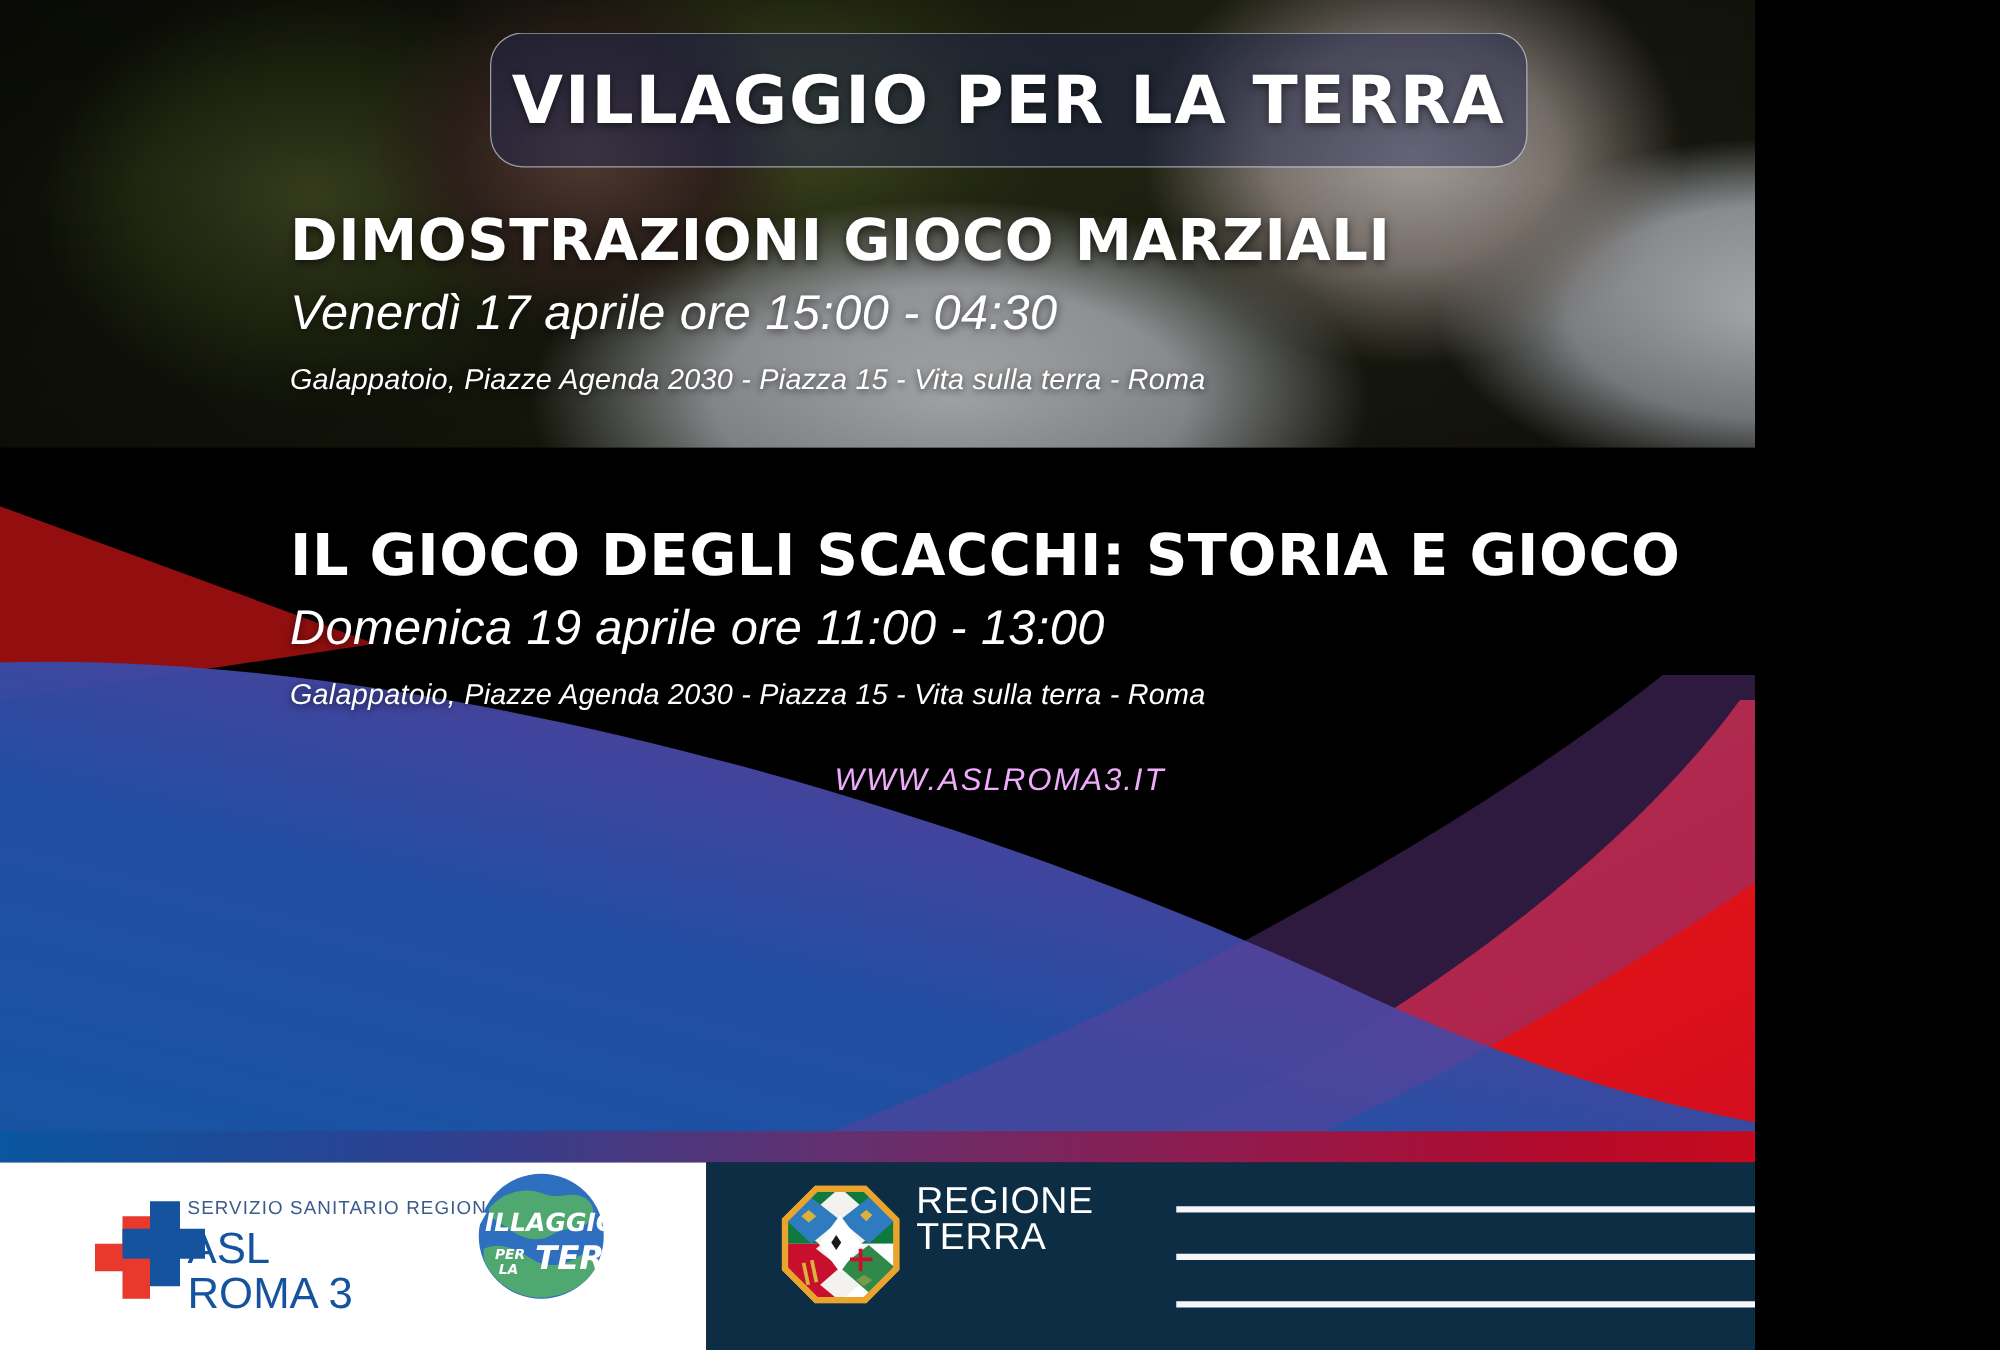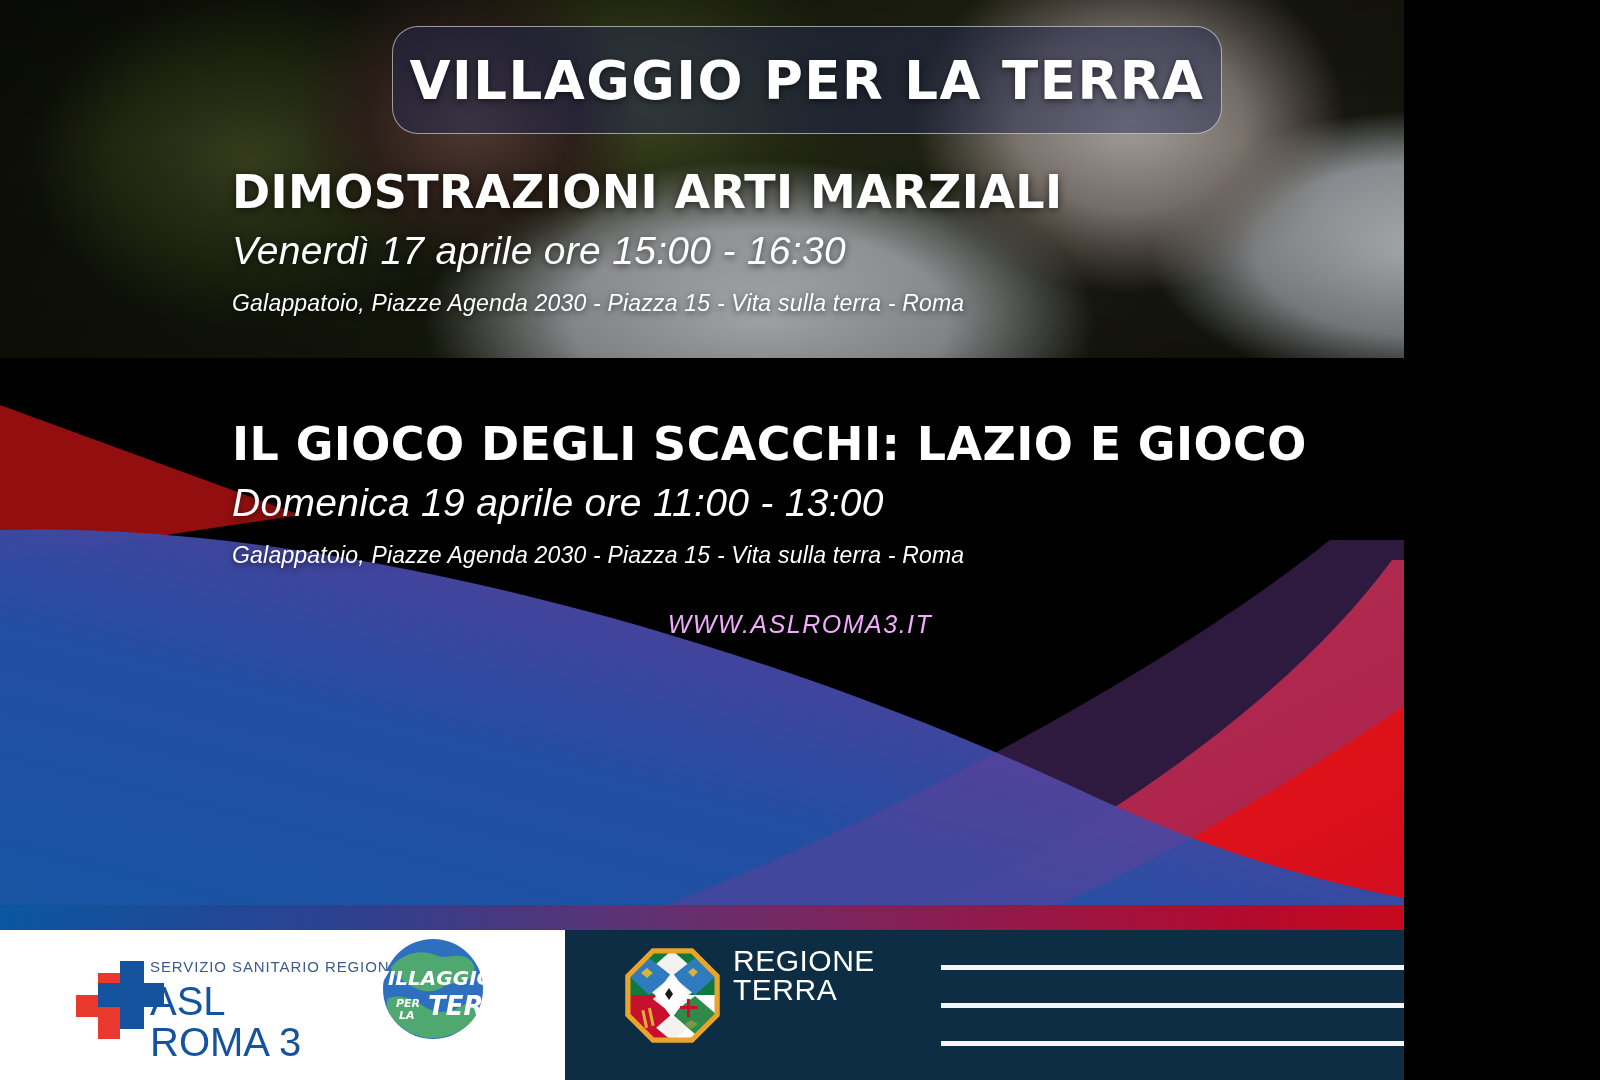--- a/index.html
+++ b/index.html
@@ -94,21 +94,21 @@
   .footer-navy  { flex:1; height:150px; background:#0d2d44; position:relative; display:flex; align-items:center; }
 
   
   .asl-logo { position:absolute; left:68px; top:25px; width:110px; height:100px; }
   .asl-text { position:absolute; left:150px; top:28px; }
   .ssr {
     font-size:15px; letter-spacing:.9px; color:#3b5b8c; font-weight:400;
     font-family:"Liberation Sans",sans-serif;
   }
   .asl-name {
-    margin-top:6px; font-size:40px; line-height:1.03; color:#16539e; font-weight:400;
+    margin-top:6px; font-size:35px; line-height:1.03; color:#16539e; font-weight:400;
     font-family:"Liberation Sans",sans-serif;
   }
 
   
   .globe-logo { position:absolute; left:373px; top:933px; width:120px; height:112px; }
 
   
   .lazio-emblem { position:absolute; left:625px; top:948px; width:95px; height:95px; }
   .lazio-text {
     position:absolute; left:733px; top:946px;
@@ -149,27 +149,27 @@
     <path d="M0,530 C330,520 760,640 1080,790 C1240,865 1380,905 1600,925 L1600,930 L0,930 Z" fill="url(#bluePurple)" opacity="0.97"></path>
 
     <path d="M600,930 C900,820 1180,660 1330,540 L1600,540 L1600,560 C1430,700 1180,860 1000,930 Z" fill="#6e3f96" opacity="0.42"></path>
   </svg>
 
   <div class="header-pill">
     <span class="ttl">VILLAGGIO PER LA TERRA</span>
   </div>
 
   <div class="event event-1">
-    <div class="ev-title">DIMOSTRAZIONI ARTI MARZIALI</div>
-    <div class="ev-when">Venerdì 17 aprile ore 15:00 - 16:30</div>
+    <div class="ev-title">DIMOSTRAZIONI GIOCO MARZIALI</div>
+    <div class="ev-when">Venerdì 17 aprile ore 15:00 - 04:30</div>
     <div class="ev-where">Galappatoio, Piazze Agenda 2030 - Piazza 15 - Vita sulla terra - Roma</div>
   </div>
 
   <div class="event event-2">
-    <div class="ev-title">IL GIOCO DEGLI SCACCHI: LAZIO E GIOCO</div>
+    <div class="ev-title">IL GIOCO DEGLI SCACCHI: STORIA E GIOCO</div>
     <div class="ev-when">Domenica 19 aprile ore 11:00 - 13:00</div>
     <div class="ev-where">Galappatoio, Piazze Agenda 2030 - Piazza 15 - Vita sulla terra - Roma</div>
   </div>
 
   <div class="website">WWW.ASLROMA3.IT</div>
 
   <div class="grad-bar"></div>
 
   <div class="footer">
 

